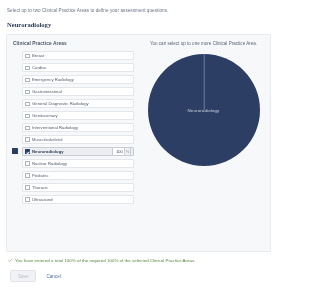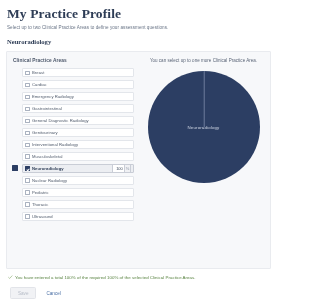--- a/index.html
+++ b/index.html
@@ -266,21 +266,20 @@
     padding: 2.6px 1px;
     line-height: 5px;
     cursor: pointer;
   }
 </style>
 </head>
 <body>
 
 <div class="page">
 
-  <div class="page-title">My Practice Profile</div>
   <div class="page-subtitle">Select up to two Clinical Practice Areas to define your assessment questions.</div>
   <div class="section-heading">Neuroradiology</div>
 
   <div class="panel">
 
     <div class="panel-left">
       <div class="panel-left-title">Clinical Practice Areas</div>
       <div class="cpa-list" id="cpa-list">
           <div class="cpa-row">
             <div class="cpa-box">

